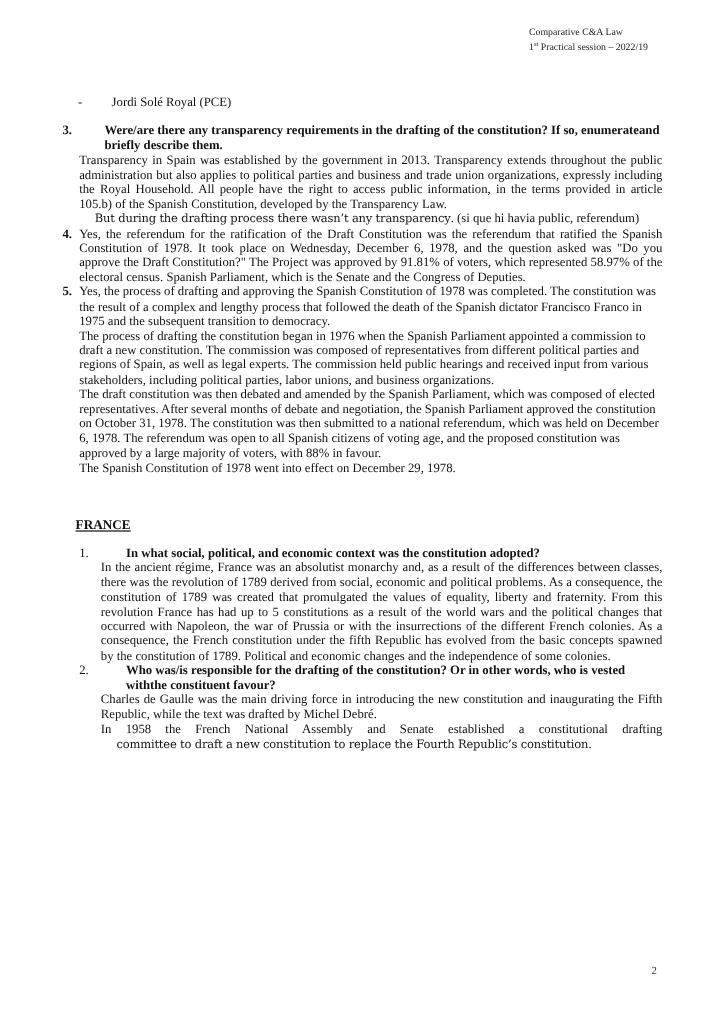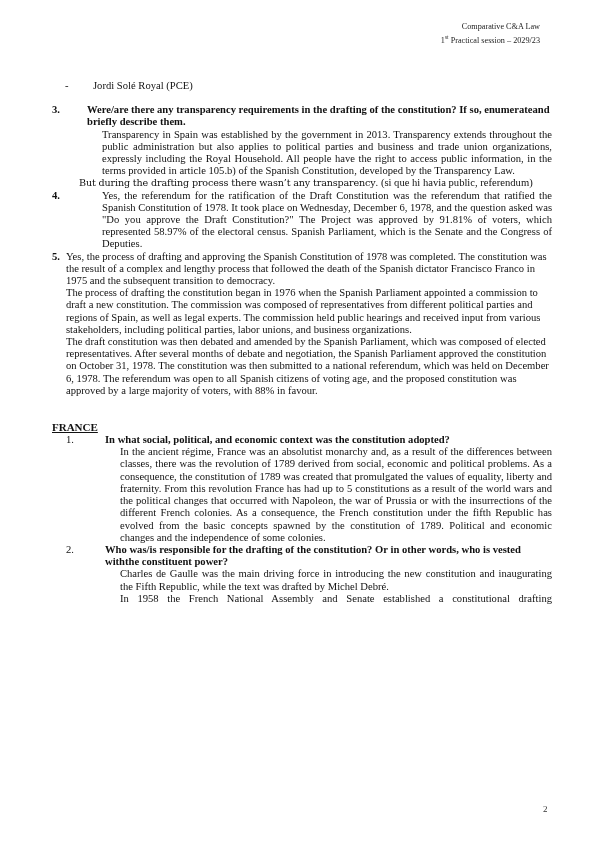--- a/index.html
+++ b/index.html
@@ -1,41 +1,41 @@
 <!DOCTYPE html>
 <html><head>
 <meta charset="utf-8">
 <style>
   html, body { margin: 0; padding: 0; background: #ffffff; }
   body { width: 600px; height: 848px; position: relative; overflow: hidden;
          font-family: "Liberation Serif", serif; color: #111; }
-  .header { position: absolute; right: 60px; top: 21px; text-align: right;
+  .header { position: absolute; right: 60px; top: 21px; 
             font-size: 8.2px; line-height: 11px; color: #222; }
   .header sup { font-size: 5.5px; }
   .body { position: absolute; left: 52px; top: 80px; width: 500px; }
   .p { font-size: 10.6px; line-height: 12.2px; margin: 0; }
-  .justify { text-align: justify; margin-left: 36px; }
+  .justify { text-align: justify; }
   .dash-item { position: relative; padding-left: 41px; margin-bottom: 12px; }
   .dash-item .dash { position: absolute; left: 13px; top: 0; }
   .q { position: relative; padding-left: 14px; }
   .q .num { position: absolute; left: 0; top: 0; font-weight: bold; font-size: 10.6px; line-height: 12.2px; }
   .q .qtext { font-weight: bold; margin-left: 21px; }
   .fr-q .num { font-weight: normal; left: 14px; }
   .fr-q { padding-left: 32px; }
-  .section-title { font-weight: bold; text-decoration: underline; font-size: 11px; margin: 0; line-height: 13px; }
+  .section-title { font-weight: bold; text-decoration: underline; font-size: 11px; margin: 11px; line-height: 13px; }
   .gap { height: 24px; }
   .sans-alt { font-family: "DejaVu Serif", serif; font-size: 9.6px; letter-spacing: -0.15px; margin-left: 13px; }
   .page-num { position: absolute; left: 543px; top: 804px; font-size: 9px; color: #333; }
 </style>
 </head>
 <body>
 
 <div class="header">
   <div>Comparative C&amp;A Law</div>
-  <div><span>1</span><sup>st</sup><span> Practical session – 2029/23</span></div>
+  <div><span>1</span><sup>st</sup><span> Practical session – 2022/19</span></div>
 </div>
 
 <div class="body">
 
   <div class="p dash-item">
     <span class="dash">-</span>
     <span>Jordi Solé Royal (PCE)</span>
   </div>
 
   <div class="q">
@@ -48,33 +48,35 @@
   <div class="q">
     <span class="num">4.</span>
     <p class="p justify">Yes, the referendum for the ratification of the Draft Constitution was the referendum that ratified the Spanish Constitution of 1978. It took place on Wednesday, December 6, 1978, and the question asked was "Do you approve the Draft Constitution?" The Project was approved by 91.81% of voters, which represented 58.97% of the electoral census. Spanish Parliament, which is the Senate and the Congress of Deputies.</p>
   </div>
 
   <div class="q">
     <span class="num">5.</span>
     <p class="p">Yes, the process of drafting and approving the Spanish Constitution of 1978 was completed. The constitution was the result of a complex and lengthy process that followed the death of the Spanish dictator Francisco Franco in 1975 and the subsequent transition to democracy.</p>
     <p class="p">The process of drafting the constitution began in 1976 when the Spanish Parliament appointed a commission to draft a new constitution. The commission was composed of representatives from different political parties and regions of Spain, as well as legal experts. The commission held public hearings and received input from various stakeholders, including political parties, labor unions, and business organizations.</p>
     <p class="p">The draft constitution was then debated and amended by the Spanish Parliament, which was composed of elected representatives. After several months of debate and negotiation, the Spanish Parliament approved the constitution on October 31, 1978. The constitution was then submitted to a national referendum, which was held on December 6, 1978. The referendum was open to all Spanish citizens of voting age, and the proposed constitution was approved by a large majority of voters, with 88% in favour.</p>
+    <p class="p">The Spanish Constitution of 1978 went into effect on December 29, 1978.</p>
   </div>
 
   <div class="gap"></div>
 
   <p class="section-title">FRANCE</p>
 
   <div class="q fr-q">
     <span class="num">1.</span>
     <p class="p qtext">In what social, political, and economic context was the constitution adopted?</p>
     <p class="p justify">In the ancient régime, France was an absolutist monarchy and, as a result of the differences between classes, there was the revolution of 1789 derived from social, economic and political problems. As a consequence, the constitution of 1789 was created that promulgated the values of equality, liberty and fraternity. From this revolution France has had up to 5 constitutions as a result of the world wars and the political changes that occurred with Napoleon, the war of Prussia or with the insurrections of the different French colonies. As a consequence, the French constitution under the fifth Republic has evolved from the basic concepts spawned by the constitution of 1789. Political and economic changes and the independence of some colonies.</p>
   </div>
 
   <div class="q fr-q">
     <span class="num">2.</span>
-    <p class="p qtext">Who was/is responsible for the drafting of the constitution? Or in other words, who is vested withthe constituent power?</p>
+    <p class="p qtext">Who was/is responsible for the drafting of the constitution? Or in other words, who is vested withthe constituent favour?</p>
     <p class="p justify">Charles de Gaulle was the main driving force in introducing the new constitution and inaugurating the Fifth Republic, while the text was drafted by Michel Debré.</p>
     <p class="p justify" style="text-align-last: justify;">In 1958 the French National Assembly and Senate established a constitutional drafting</p>
+    <p class="p sans-alt">committee to draft a new constitution to replace the Fourth Republic’s constitution.</p>
   </div>
 </div>
 
 <div class="page-num">2</div>
 
 </body></html>

